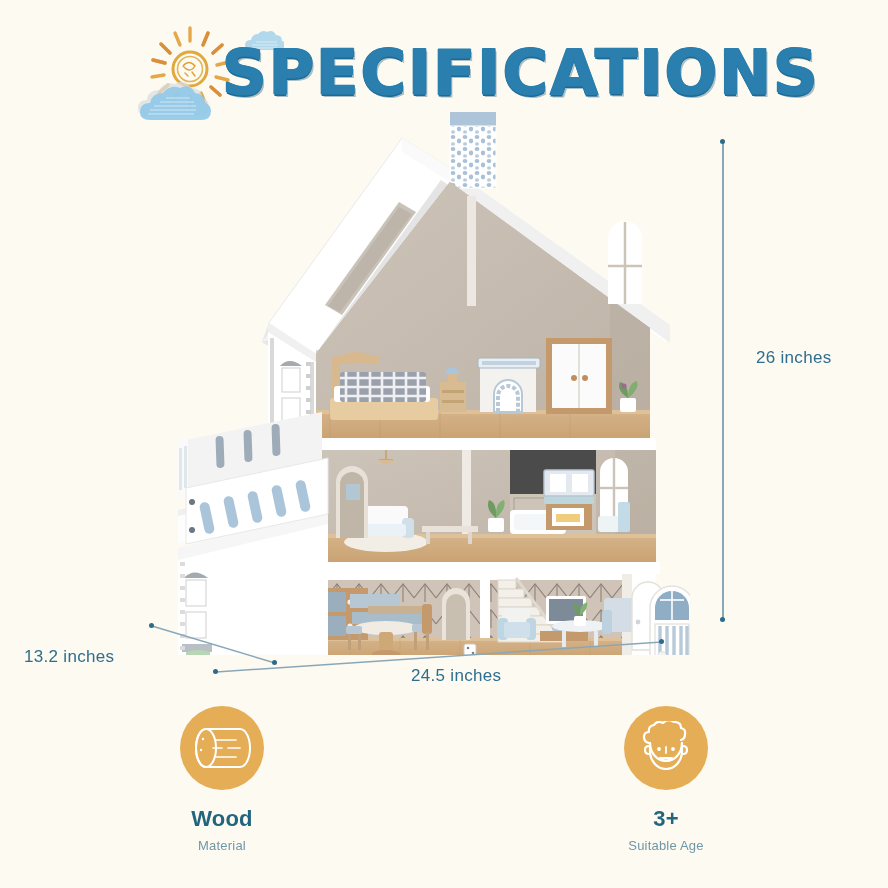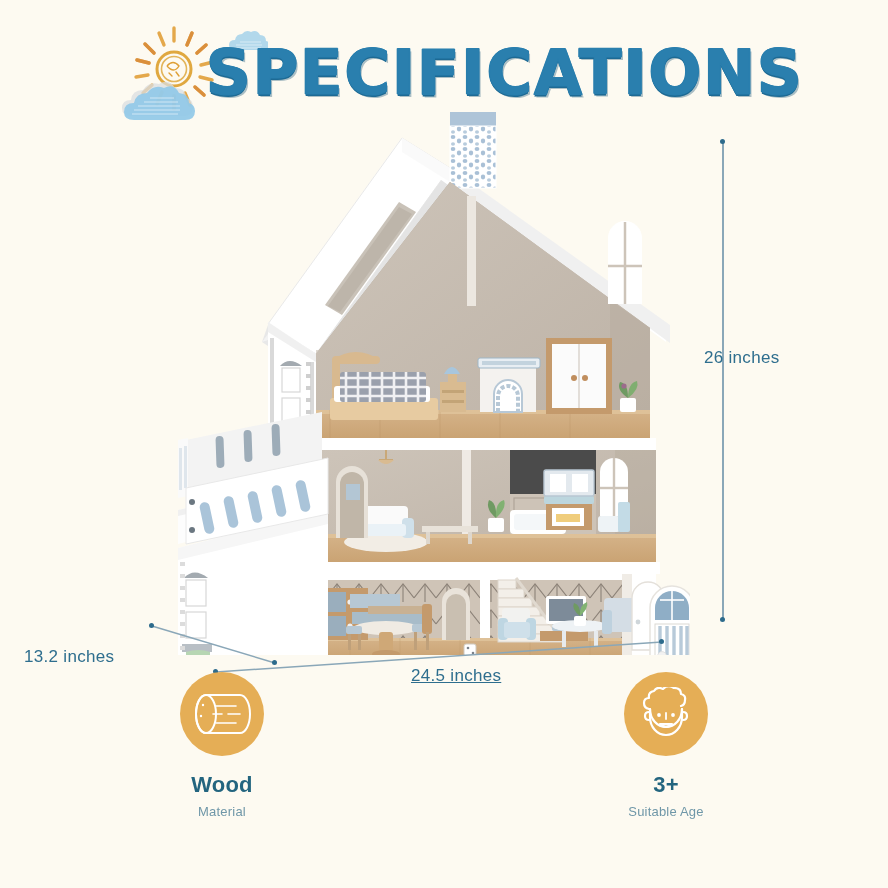--- a/index.html
+++ b/index.html
@@ -5,21 +5,21 @@
   html,body{margin:0;padding:0;}
   body{
     width:888px;height:888px;overflow:hidden;
     background:#fdfaf1;
     font-family:"Liberation Sans", sans-serif;
     position:relative;
   }
   #stage{position:absolute;inset:0;width:888px;height:888px;background:#fdfaf1;}
 
   
-  #title-block{position:absolute;left:0;top:0;width:740px;height:128px;}
+  #title-block{position:absolute;left:16px;top:0;width:740px;height:128px;}
   #title-text{
     position:absolute;left:206px;top:36px;
     font-size:62px;font-weight:bold;letter-spacing:2px;
     color:#2a7fae;
     font-family:"DejaVu Sans", sans-serif;
     text-shadow:
        0 2px 0 #1d6a94,
        1px 0 0 #2a7fae,
       -1px 0 0 #2a7fae,
        2px 3px 0 rgba(20,80,115,.35);
@@ -41,21 +41,21 @@
 
   
   .dimline{position:absolute;background:#8aa7b8;}
   .dimdot{position:absolute;width:5px;height:5px;border-radius:50%;background:#2d6b8c;}
   .dimlabel{
     position:absolute;color:#2e6e8e;font-size:17px;letter-spacing:.3px;
     font-family:"Liberation Sans", sans-serif;white-space:nowrap;
   }
 
   
-  #features{position:absolute;left:0;top:672px;width:888px;height:182px;display:flex;}
+  #features{position:absolute;left:0;top:706px;width:888px;height:182px;display:flex;}
   .feature{flex:1;display:flex;flex-direction:column;align-items:center;}
   .feature-circle{
     width:84px;height:84px;border-radius:50%;background:#e5ae56;
     display:flex;align-items:center;justify-content:center;
   }
   .feature-title{
     margin-top:16px;font-size:22px;color:#23657f;font-weight:bold;
     letter-spacing:.2px;
   }
   .feature-sub{margin-top:6px;font-size:13px;color:#6f97a8;letter-spacing:.2px;}
@@ -482,35 +482,35 @@
         <circle cx="16" cy="84" r="4.4" fill="#f2f2f2" stroke="#ddd" stroke-width=".8"></circle>
       </g>
 
       <polygon points="28,636 178,640 512,620 512,606 178,626 28,622" fill="#f7f4ee"></polygon>
     </svg>
   </div>
 
   <div class="dimline" style="left:722px;top:142px;width:1.5px;height:478px;"></div>
   <div class="dimdot" style="left:720px;top:139px;"></div>
   <div class="dimdot" style="left:720px;top:617px;"></div>
-  <div class="dimlabel" style="left:704px;top:348px;">26 inches</div>
+  <div class="dimlabel" style="left:756px;top:348px;">26 inches</div>
 
   <svg style="position:absolute;left:150px;top:624px;width:170px;height:44px;overflow:visible;">
     <line x1="2" y1="2" x2="125" y2="39" stroke="#8aa7b8" stroke-width="1.5"></line>
   </svg>
   <div class="dimdot" style="left:149px;top:623px;"></div>
   <div class="dimdot" style="left:272px;top:660px;"></div>
   <div class="dimlabel" style="left:24px;top:647px;">13.2 inches</div>
 
   <svg style="position:absolute;left:210px;top:640px;width:470px;height:40px;overflow:visible;">
     <line x1="6" y1="32" x2="452" y2="2" stroke="#8aa7b8" stroke-width="1.5"></line>
   </svg>
   <div class="dimdot" style="left:213px;top:669px;"></div>
   <div class="dimdot" style="left:659px;top:639px;"></div>
-  <div class="dimlabel" style="left:411px;top:666px;text-decoration:underline;">24.5 inches</div>
+  <div class="dimlabel" style="left:411px;top:666px;">24.5 inches</div>
 
   <div id="features">
 
     <div class="feature">
       <div class="feature-circle">
         <svg width="60" height="46" viewBox="0 0 60 46">
           <g fill="none" stroke="#ffffff" stroke-width="2" stroke-linejoin="round">
             <path d="M14 4 H48 a10 19 0 0 1 0 38 H14 a10 19 0 0 1 0 -38 Z"></path>
             <ellipse cx="14" cy="23" rx="10" ry="19"></ellipse>
           </g>

